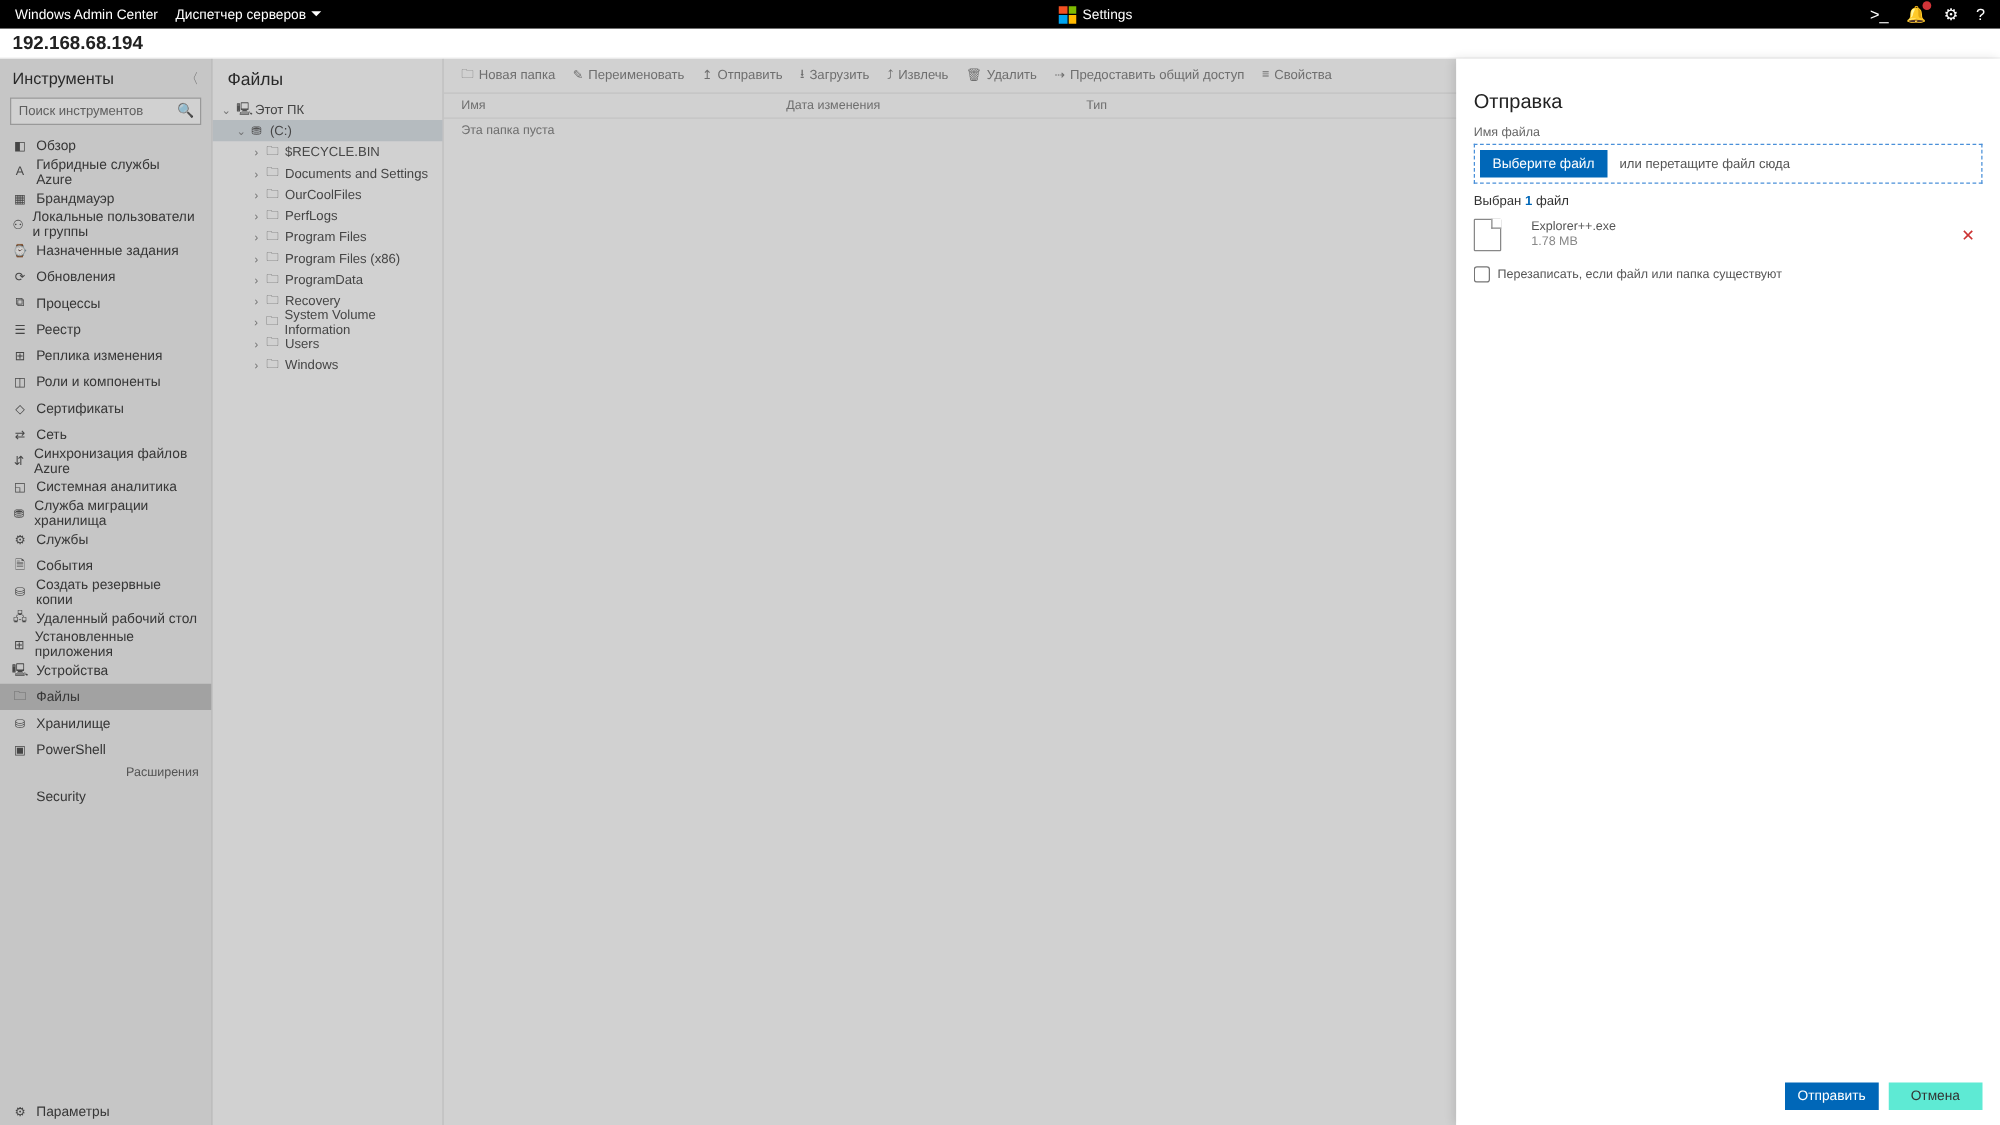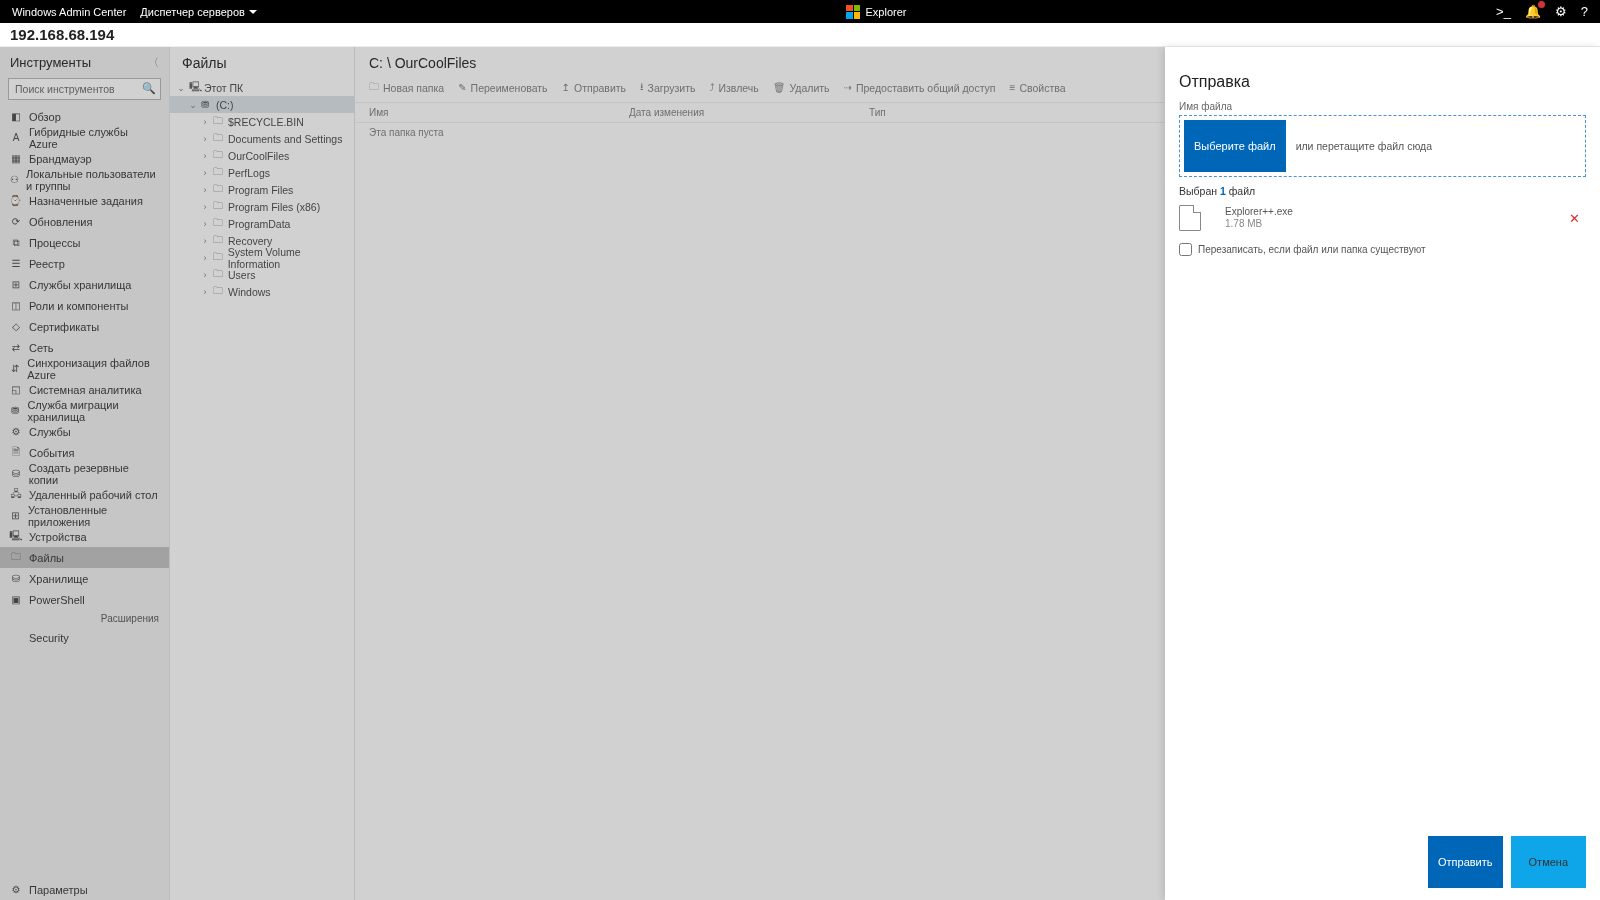--- a/index.html
+++ b/index.html
@@ -55,22 +55,22 @@
   .toolbar .tbtn { display:flex; align-items:center; gap:4px; cursor:pointer; }
   .cols { display:flex; padding:4px 14px; font-size:10px; color:#888; border-bottom:1px solid #f0f0f0; }
   .cols .c1{width:260px;} .cols .c2{width:240px;} .cols .c3{flex:1;}
   .empty-msg { padding:4px 14px; font-size:10px; color:#888; }
   
   
   .sidepanel { position:absolute; right:0; top:0; bottom:0; width:435px; background:#fff; box-shadow:-2px 0 8px rgba(0,0,0,.12); z-index:10; display:flex; flex-direction:column; padding:12px 14px; }
   .sidepanel h3 { font-size:16px; font-weight:400; color:#222; margin-bottom:10px;margin-top:14px; }
   .sp-label { font-size:10px; color:#666; margin-bottom:3px; }
   .dropzone { border:1px dashed #4a90d9; padding:4px; display:flex; align-items:center; gap:10px; margin-bottom:8px; }
-  .btn-primary { background:#0067b8; color:#fff; border:none; padding:20px 10px; font-size:11px; cursor:pointer; }
-  .btn-secondary { background:#0ea5e9; color:#333; border:none; padding:5px 18px; font-size:11px; cursor:pointer; }
+  .btn-primary { background:#0067b8; color:#fff; border:none; padding:5px 10px; font-size:11px; cursor:pointer; }
+  .btn-secondary { background:#5eead4; color:#333; border:none; padding:5px 18px; font-size:11px; cursor:pointer; }
   .dz-text { font-size:10.5px; color:#555; }
   .chosen { font-size:10.5px; color:#333; margin-bottom:6px; }
   .chosen b { color:#0067b8; font-weight:600; }
   .file-item { display:flex; align-items:center; gap:24px; font-size:10px; color:#555; padding:2px 0; }
   .file-icon { width:22px; height:26px; border:1px solid #888; border-radius:1px; position:relative; }
   .file-icon::before { content:""; position:absolute; top:-1px; right:-1px; width:7px; height:7px; background:#fff; border-left:1px solid #888; border-bottom:1px solid #888; }
   .file-meta { display:flex; flex-direction:column; line-height:1.2; }
   .file-remove { margin-left:auto; color:#c33; font-size:13px; cursor:pointer; padding:0 6px; }
   .overwrite { display:flex; align-items:center; gap:6px; font-size:10px; color:#555; margin-top:10px; }
   .overwrite input { width:13px; height:13px; }
@@ -84,21 +84,21 @@
     <span>Windows Admin Center</span>
     <span class="chev-down">Диспетчер серверов</span>
   </div>
   <div class="topbar-center">
     <span class="ms-logo">
         <span></span>
         <span></span>
         <span></span>
         <span></span>
       </span>
-    <span>Explorer</span>
+    <span>Settings</span>
   </div>
   <div class="topbar-right">
     <span class="icon-txt">&gt;_</span>
     <span class="icon-txt notif-badge">🔔</span>
     <span class="icon-txt">⚙</span>
     <span class="icon-txt">?</span>
   </div>
 </div>
 
 <div class="hostbar">
@@ -144,21 +144,21 @@
         <div class="tool-item">
           <span class="ticn">⧉</span>
           <span>Процессы</span>
         </div>
         <div class="tool-item">
           <span class="ticn">☰</span>
           <span>Реестр</span>
         </div>
         <div class="tool-item">
           <span class="ticn">⊞</span>
-          <span>Службы хранилища</span>
+          <span>Реплика изменения</span>
         </div>
         <div class="tool-item">
           <span class="ticn">◫</span>
           <span>Роли и компоненты</span>
         </div>
         <div class="tool-item">
           <span class="ticn">◇</span>
           <span>Сертификаты</span>
         </div>
         <div class="tool-item">
@@ -296,21 +296,20 @@
           <div class="tree-row" style="padding-left: 30px;">
             <span class="tw">›</span>
             <span class="ticon">🗀</span>
             <span>Windows</span>
           </div>
         </div>
     </div>
   </div>
 
   <div class="contentpane">
-    <div class="breadcrumb">C: \ OurCoolFiles</div>
     <div class="toolbar" id="file-toolbar">
         <span class="tbtn">
           <span style="font-size:10px;">🗀</span>
           <span>Новая папка</span>
         </span>
         <span class="tbtn">
           <span style="font-size:10px;">✎</span>
           <span>Переименовать</span>
         </span>
         <span class="tbtn">

